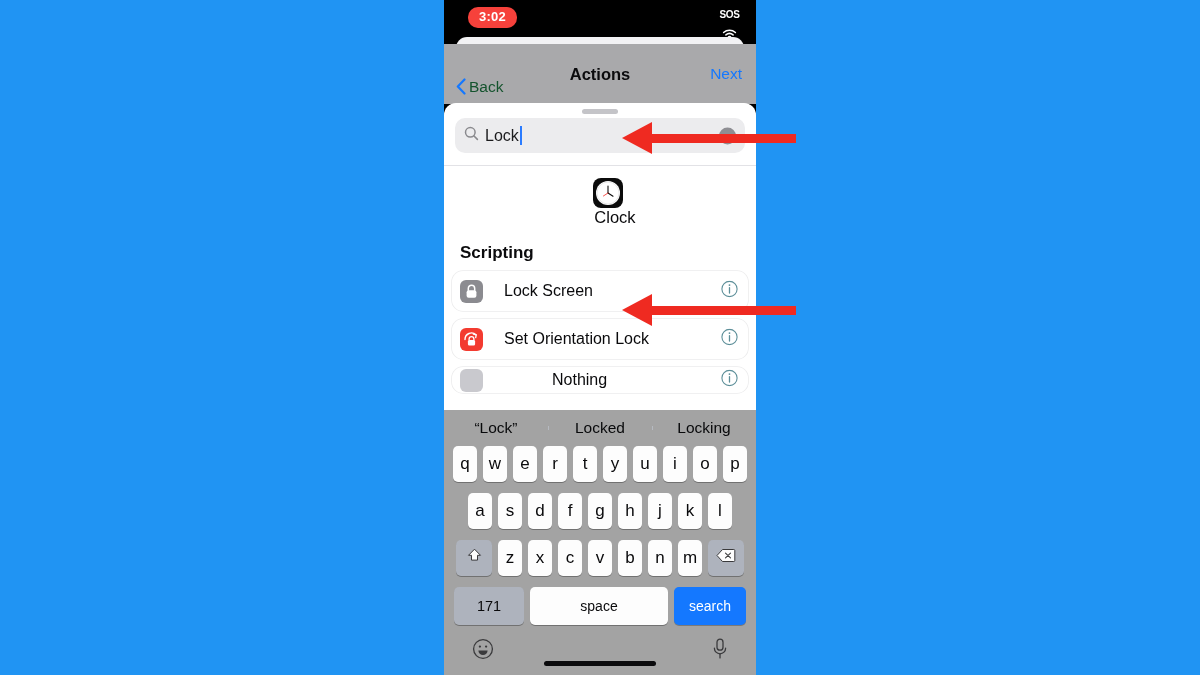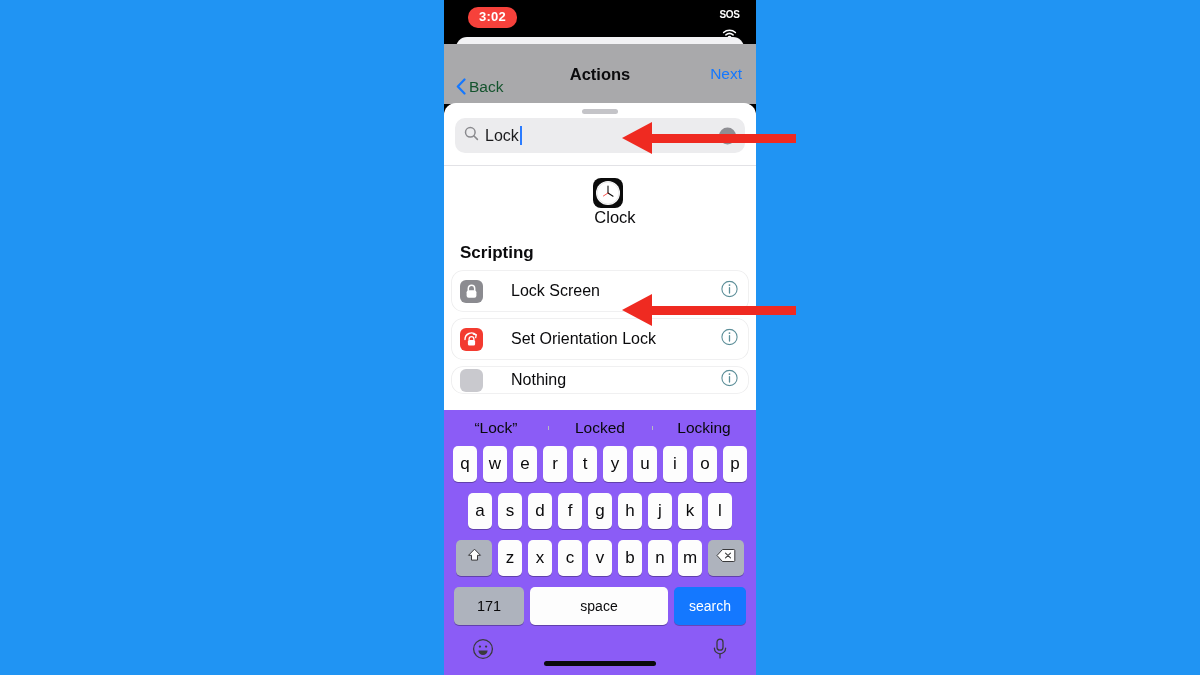--- a/index.html
+++ b/index.html
@@ -109,28 +109,28 @@
   .rows{padding:8px 8px 0;}
   .arow{
     background:#fff;border-radius:11px;height:40px;
     display:flex;align-items:center;padding:0 8px;
     box-shadow:0 0 0 .8px #ececed;
     margin-bottom:8px;position:relative;
   }
   .arow-ic{width:23px;height:23px;border-radius:6px;flex:0 0 auto;position:relative;}
   .ic-lock{background:#8b8b90;}
   .ic-orient{background:#f33b30;}
-  .arow-label{margin-left:28px;font-size:16px;color:#0a0a0c;}
+  .arow-label{margin-left:21px;font-size:16px;color:#0a0a0c;}
   .info-ic{position:absolute;right:10px;top:50%;transform:translateY(-50%);}
-  .arow.cut{height:26px;overflow:hidden;margin-bottom:0;}
+  .arow.cut{height:26px;overflow:hidden;margin-bottom:0;gap:48px;}
 
   
   .keyboard{
     position:absolute;left:444px;top:410px;width:312px;height:265px;
-    background:#8b5cf6;
+    background:#a3a3a3;
   }
   .suggest{
     height:36px;display:flex;align-items:center;
   }
   .sg{
     flex:1;text-align:center;font-size:15.5px;color:#08090b;position:relative;
   }
   .sg+.sg:before{
     content:"";position:absolute;left:0;top:7px;bottom:7px;width:1px;background:#b6bac1;
   }

